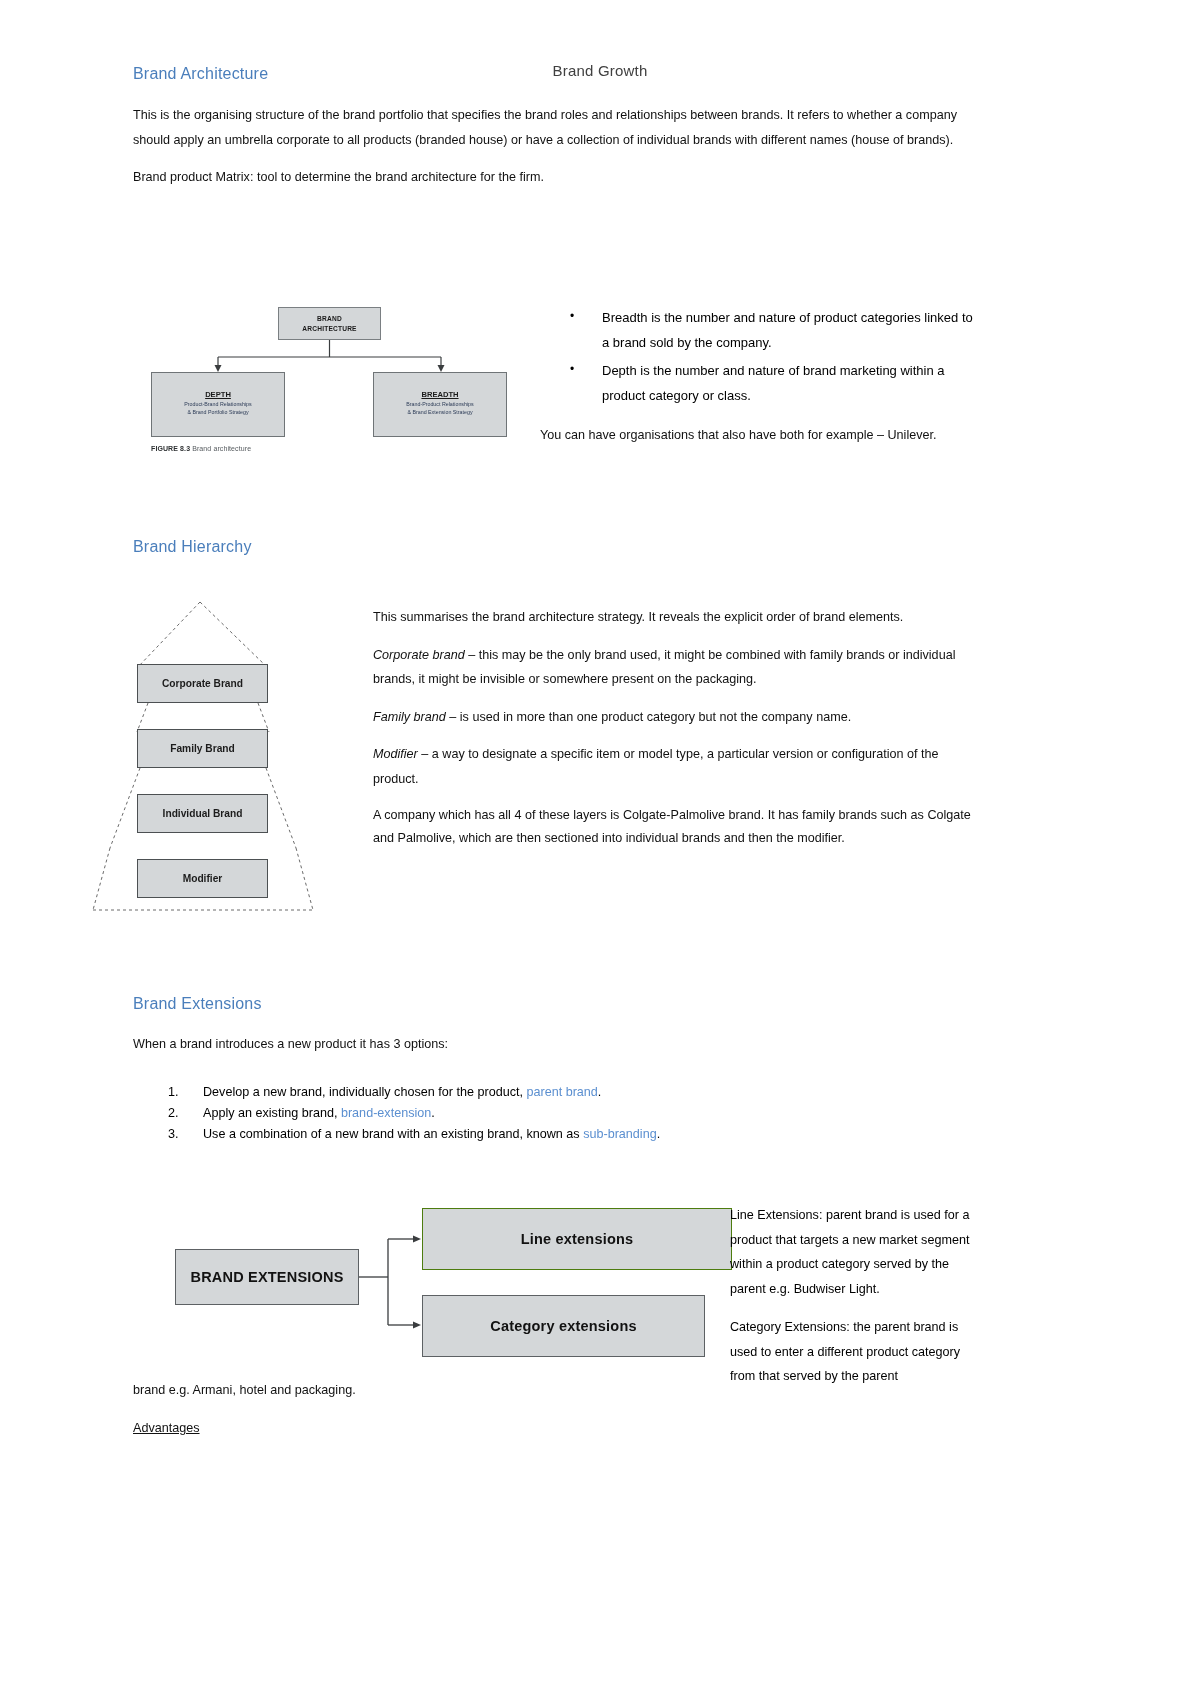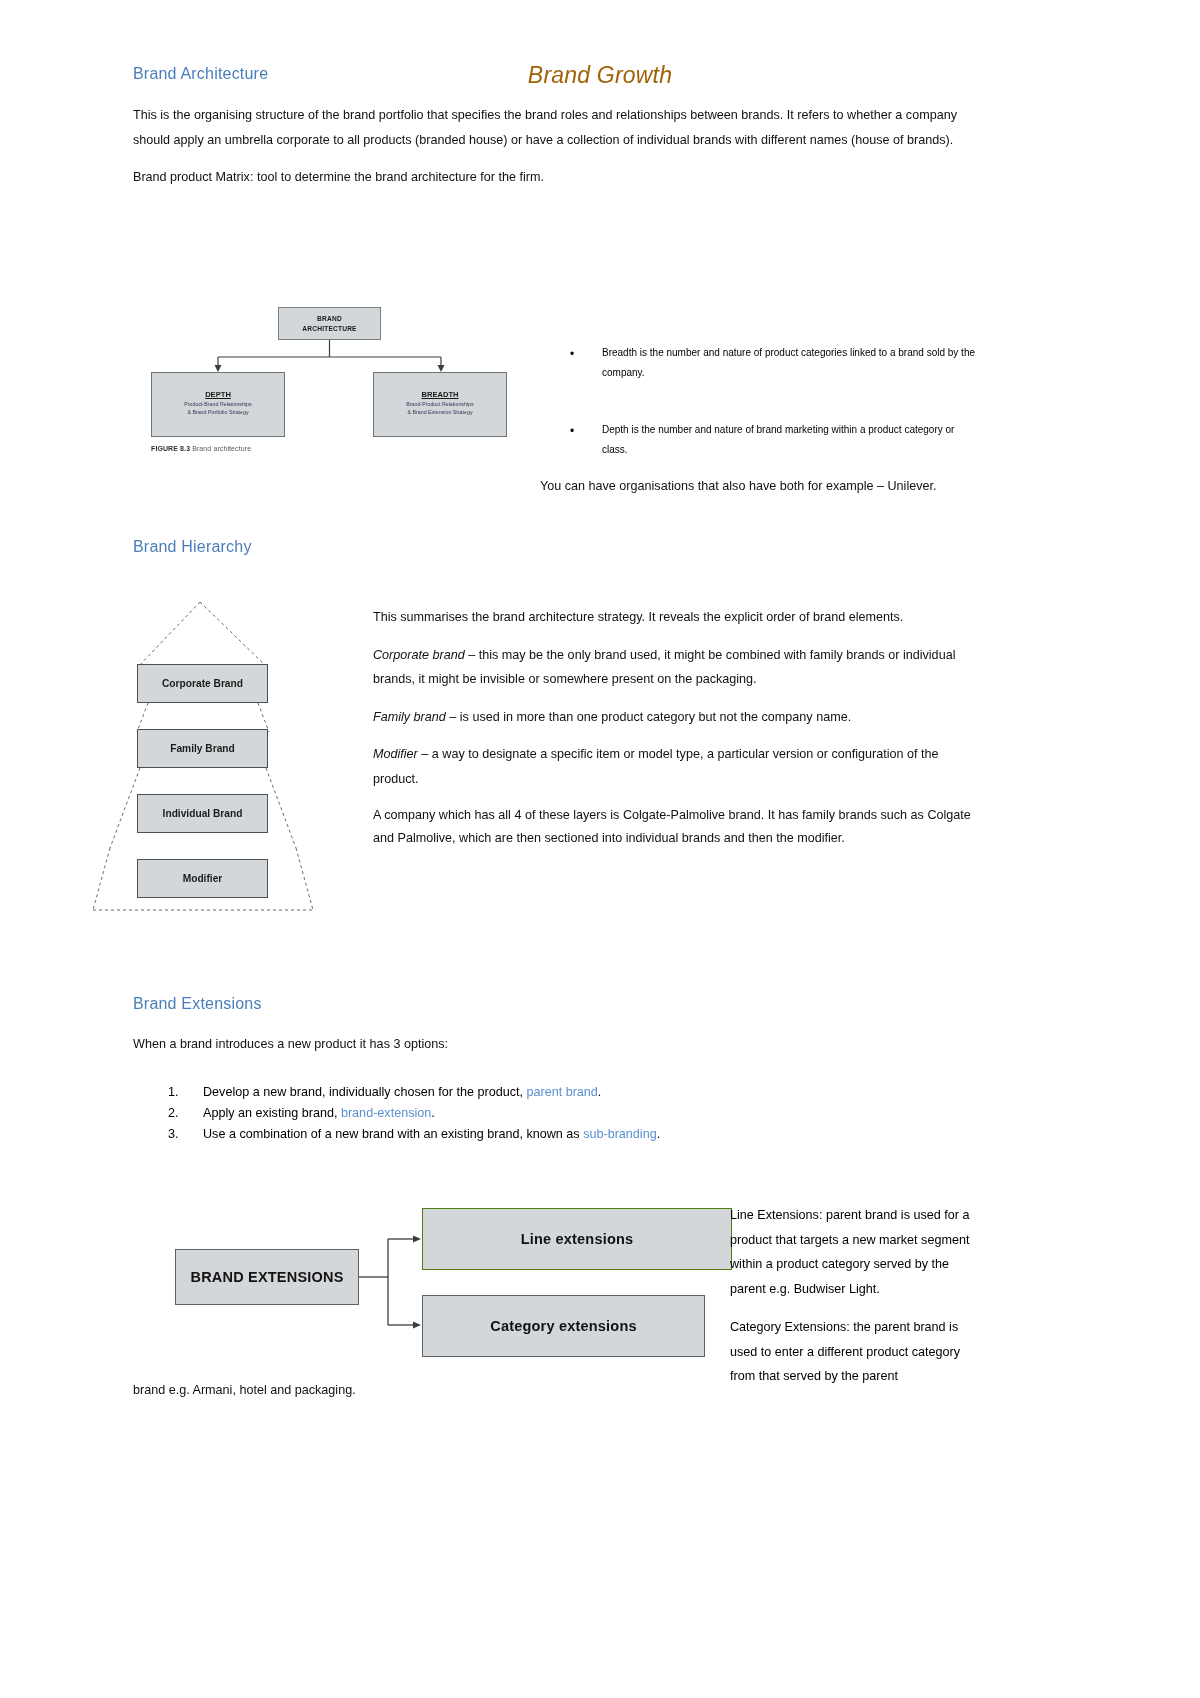--- a/index.html
+++ b/index.html
@@ -22,27 +22,26 @@
   .content {
     position: absolute;
     left: 133px;
     top: 0;
     width: 845px;
   }
 
   
   .doc-title {
     text-align: center;
-    color: #a16207;
-    font-size: 23px;
+    color: #404040;
+    font-size: 15px;
     font-weight: normal;
     letter-spacing: 0.2px;
     margin: 62px 0 0 0;
     padding: 0;
-    font-style: italic;
   }
   .h2 {
     color: #4a7ebb;
     font-size: 16px;
     font-weight: normal;
     letter-spacing: 0.2px;
     margin: 0;
     padding: 0;
   }
 
@@ -61,24 +60,23 @@
 
   
   ul.bullets {
     list-style: none;
     margin: 0;
     padding: 0;
   }
   ul.bullets > li {
     position: relative;
     padding-left: 62px;
-    font-size: 10px;
+    font-size: 13px;
     line-height: 1.95;
     margin-bottom: 2px;
-    margin-top: 38px;
   }
   ul.bullets > li:before {
     content: "\2022";
     position: absolute;
     left: 30px;
     top: 0;
     font-size: 12px;
   }
 
   ol.numbered {
@@ -380,15 +378,16 @@
     </div>
   </div>
 
   <div class="right-col-3">
     <p>Line Extensions: parent brand is used for a product that targets a new market segment within a product category served by the parent e.g. Budwiser Light.</p>
     <p>Category Extensions: the parent brand is used to enter a different product category from that served by the parent</p>
   </div>
 
   <div style="position:absolute; left:133px; top:1378px; width:845px;">
     <p class="body">brand e.g. Armani, hotel and packaging.</p>
+    <p class="body underline" style="font-weight:normal">Advantages</p>
   </div>
 
 </div>
 
 </body></html>

